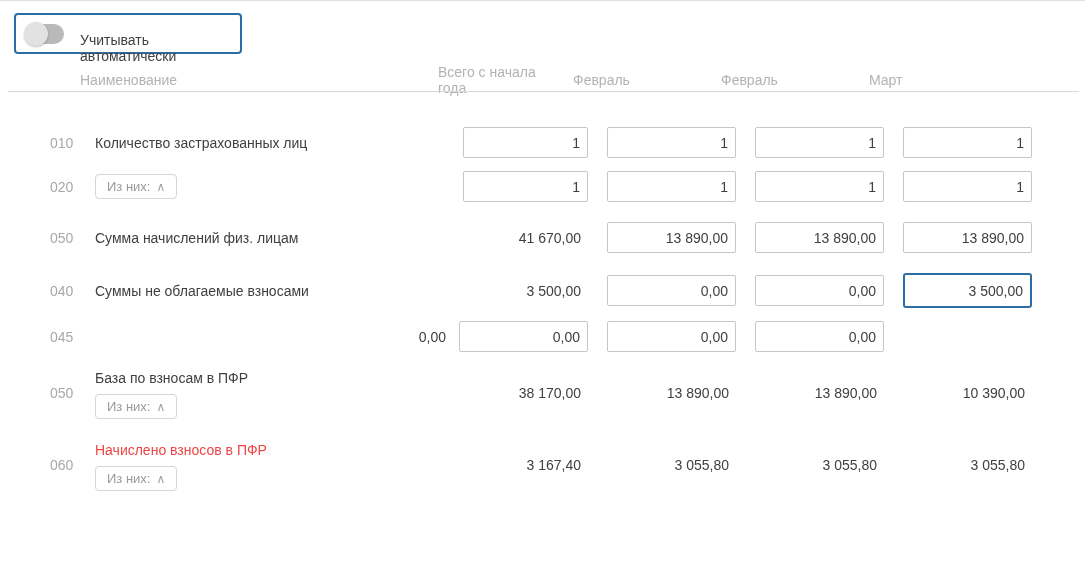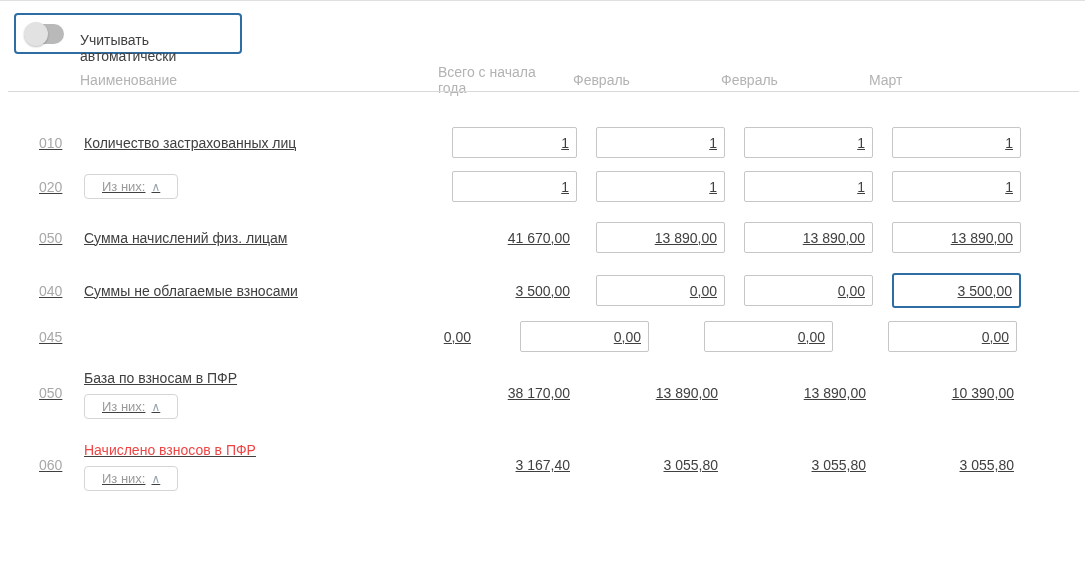--- a/index.html
+++ b/index.html
@@ -37,25 +37,25 @@
     display:grid;
     grid-template-columns:45px 358px 135px 148px 148px 148px;
     padding-left:35px;
     align-items:center;
   }
   .thead { position:absolute; left:0; top:63px; width:1085px; }
   .thead .h { color:#b3b3b3; }
   .thead .h.num { text-align:left; padding-right:7px; }
   .sep { position:absolute; left:8px; top:90px; width:1071px; height:0; border-top:1px solid #d9d9d9; }
 
-  .rows { position:absolute; left:4px; top:91px; width:1068px;text-decoration:underline; }
+  .rows { position:absolute; left:15px; top:91px; width:1068px; }
   .row { margin-top:20px; }
   .row:nth-child(1) { margin-top:35px; }
   .row:nth-child(2) { margin-top:13px; }
-  .row:nth-child(5) { margin-top:13px;gap:36px; }
+  .row:nth-child(5) { margin-top:13px; }
   .row:nth-child(6) { margin-top:15px; }
 
   .cell-code { color:#a8a8a8; align-self:center; }
   .cell-name { display:flex; flex-direction:column; align-items:flex-start; gap:5px; padding-right:10px; }
   .cell-name .lbl { line-height:22px; color:#404040; }
   .cell-name .lbl.danger { color:#ef4444; }
   .cell-val { text-align:right; padding-right:7px; }
   .cell-val.with-input { padding-right:0; display:flex; justify-content:flex-end; }
 
   input.val {
@@ -63,21 +63,21 @@
     text-align:right; padding:0 7px; font:14px "Liberation Sans", sans-serif;
     color:#404040; background:#fff; outline:none; display:block;
   }
   .total-input { width:125px; }
   .month-input { width:129px; }
   input.val.focused { border:2px solid #2e6da4; border-radius:3px; height:35px; }
 
   .iznih-btn {
     display:inline-flex; align-items:center; gap:6px;
     border:1px solid #d5d5d5; border-radius:4px; background:#fff;
-    padding:4px 17px; font:13px "Liberation Sans", sans-serif;
+    padding:4px 11px; font:13px "Liberation Sans", sans-serif;
     color:#9a9a9a; cursor:pointer;
   }
   .iznih-btn .chev { color:#9aa4ad; font-size:12px; }
 </style>
 </head>
 <body>
 
 <div class="page">
 
   <div class="toggle-box">

